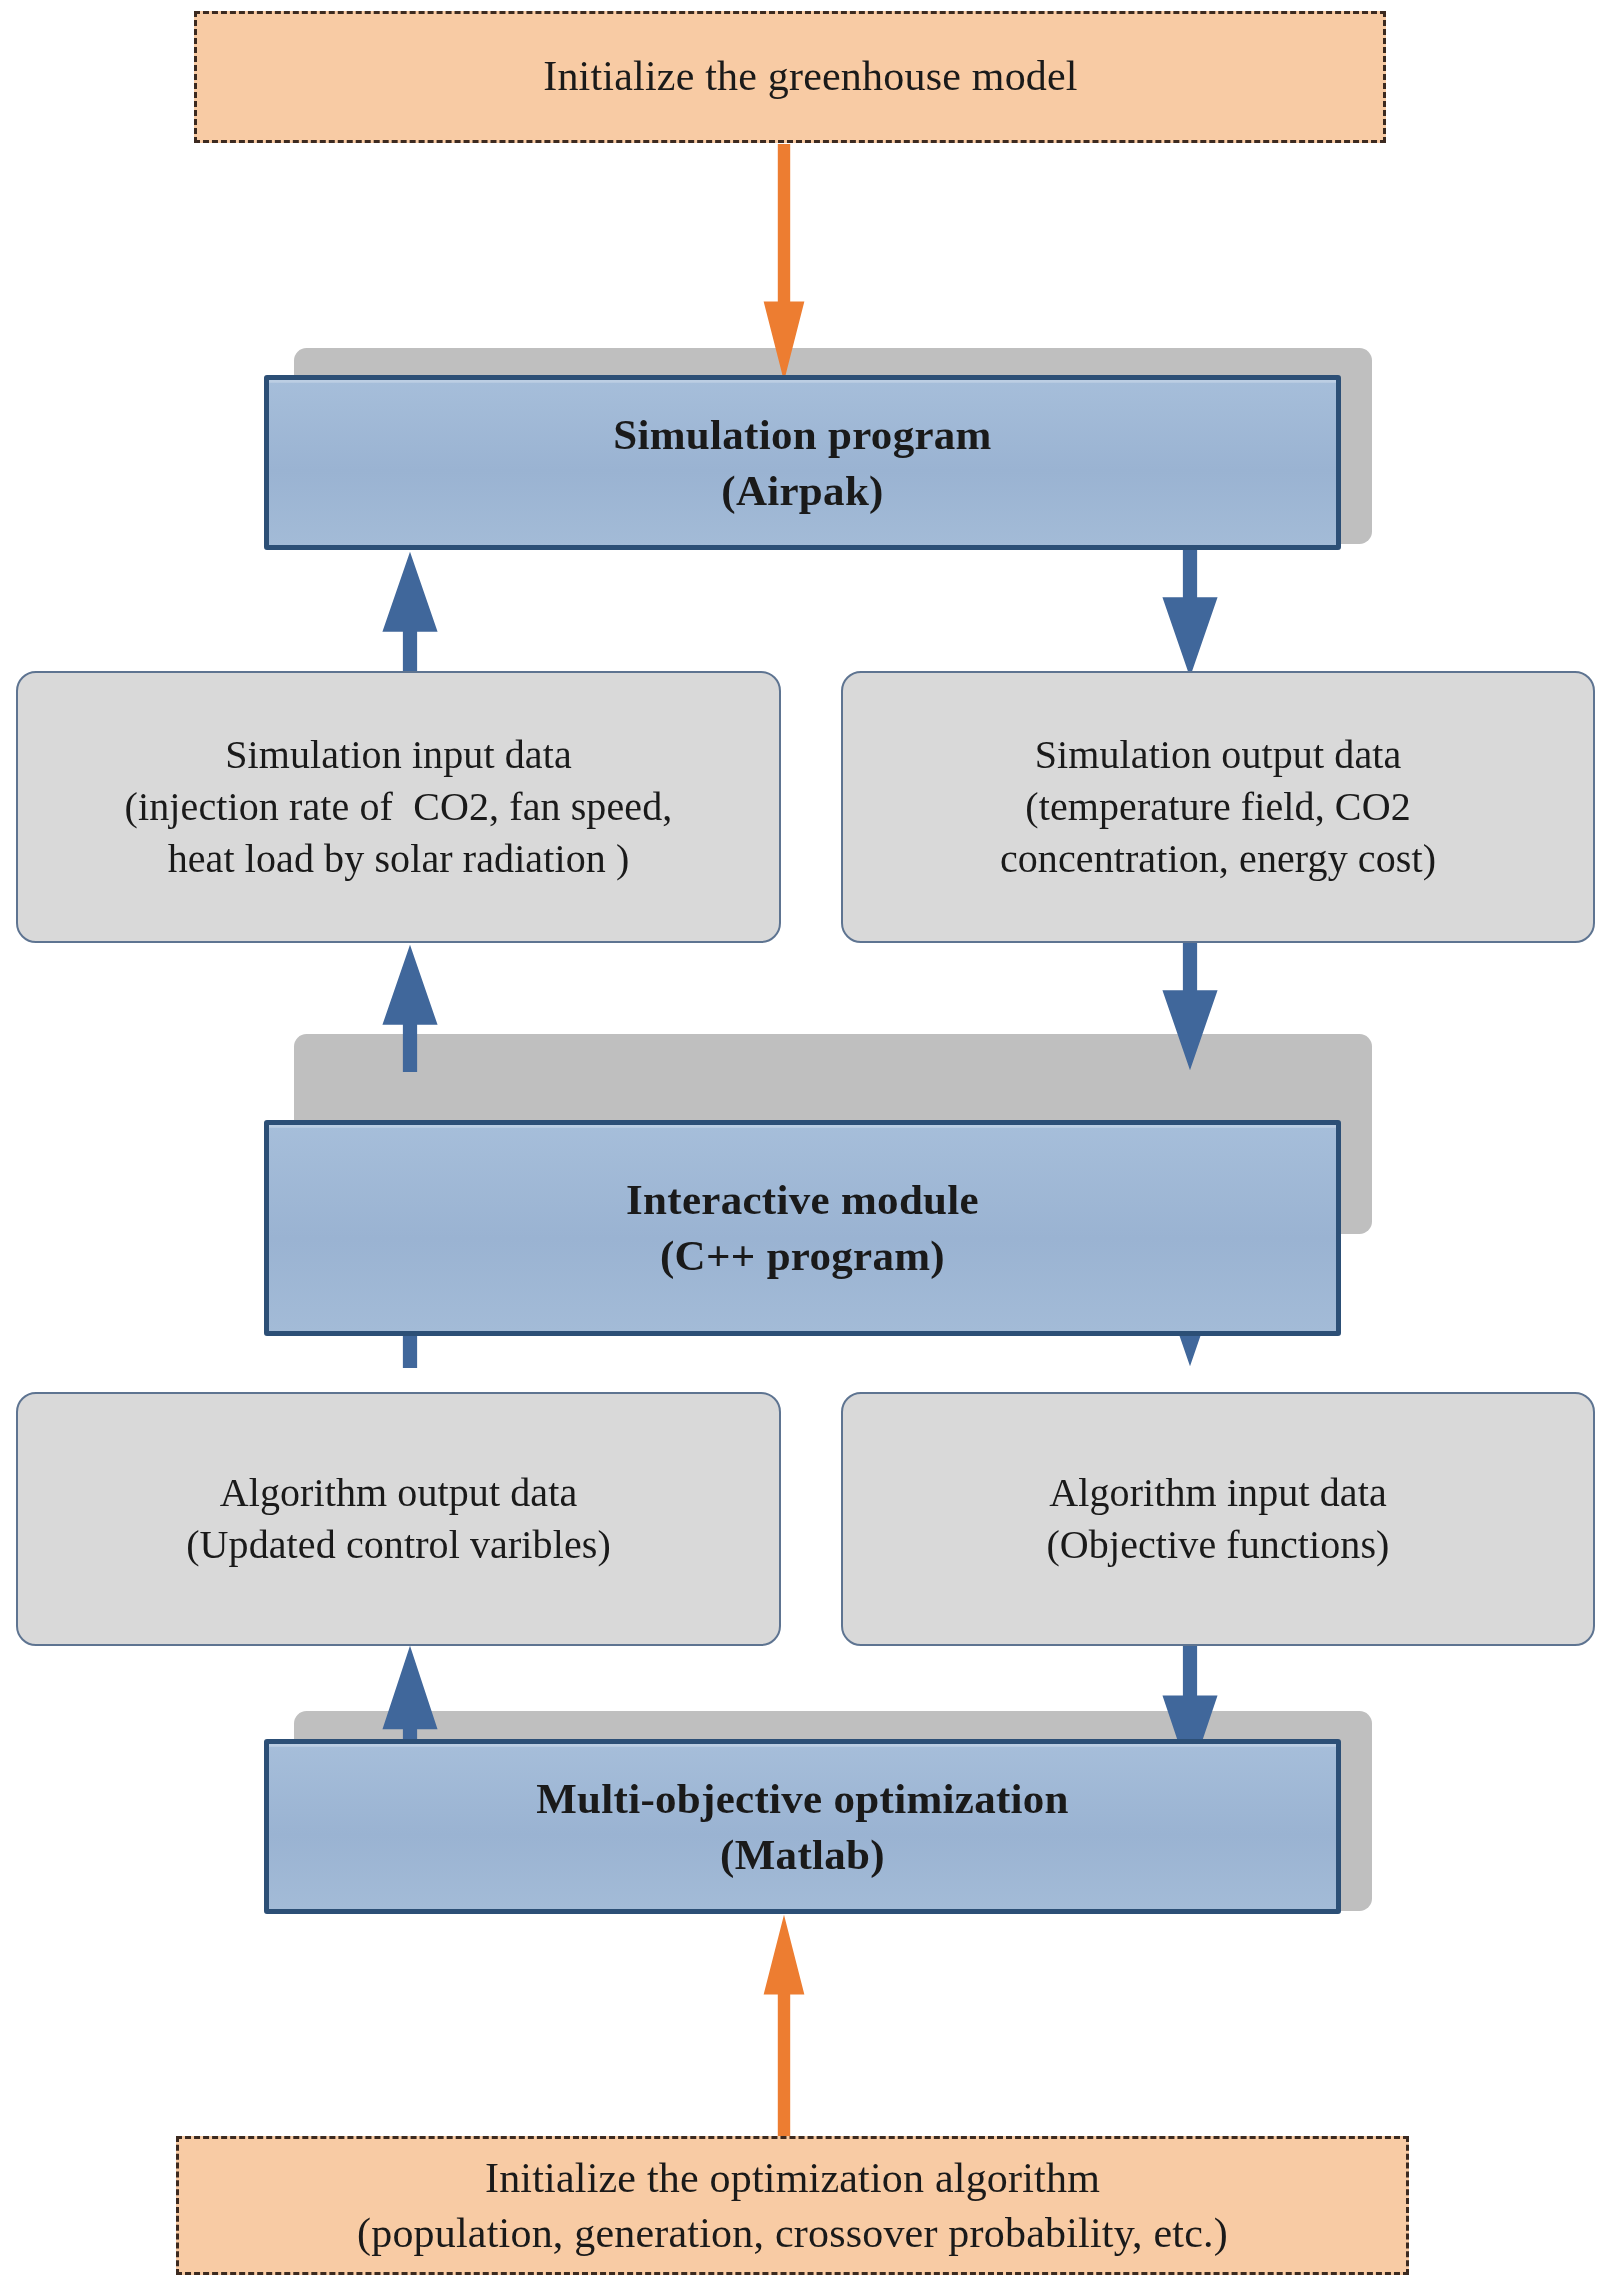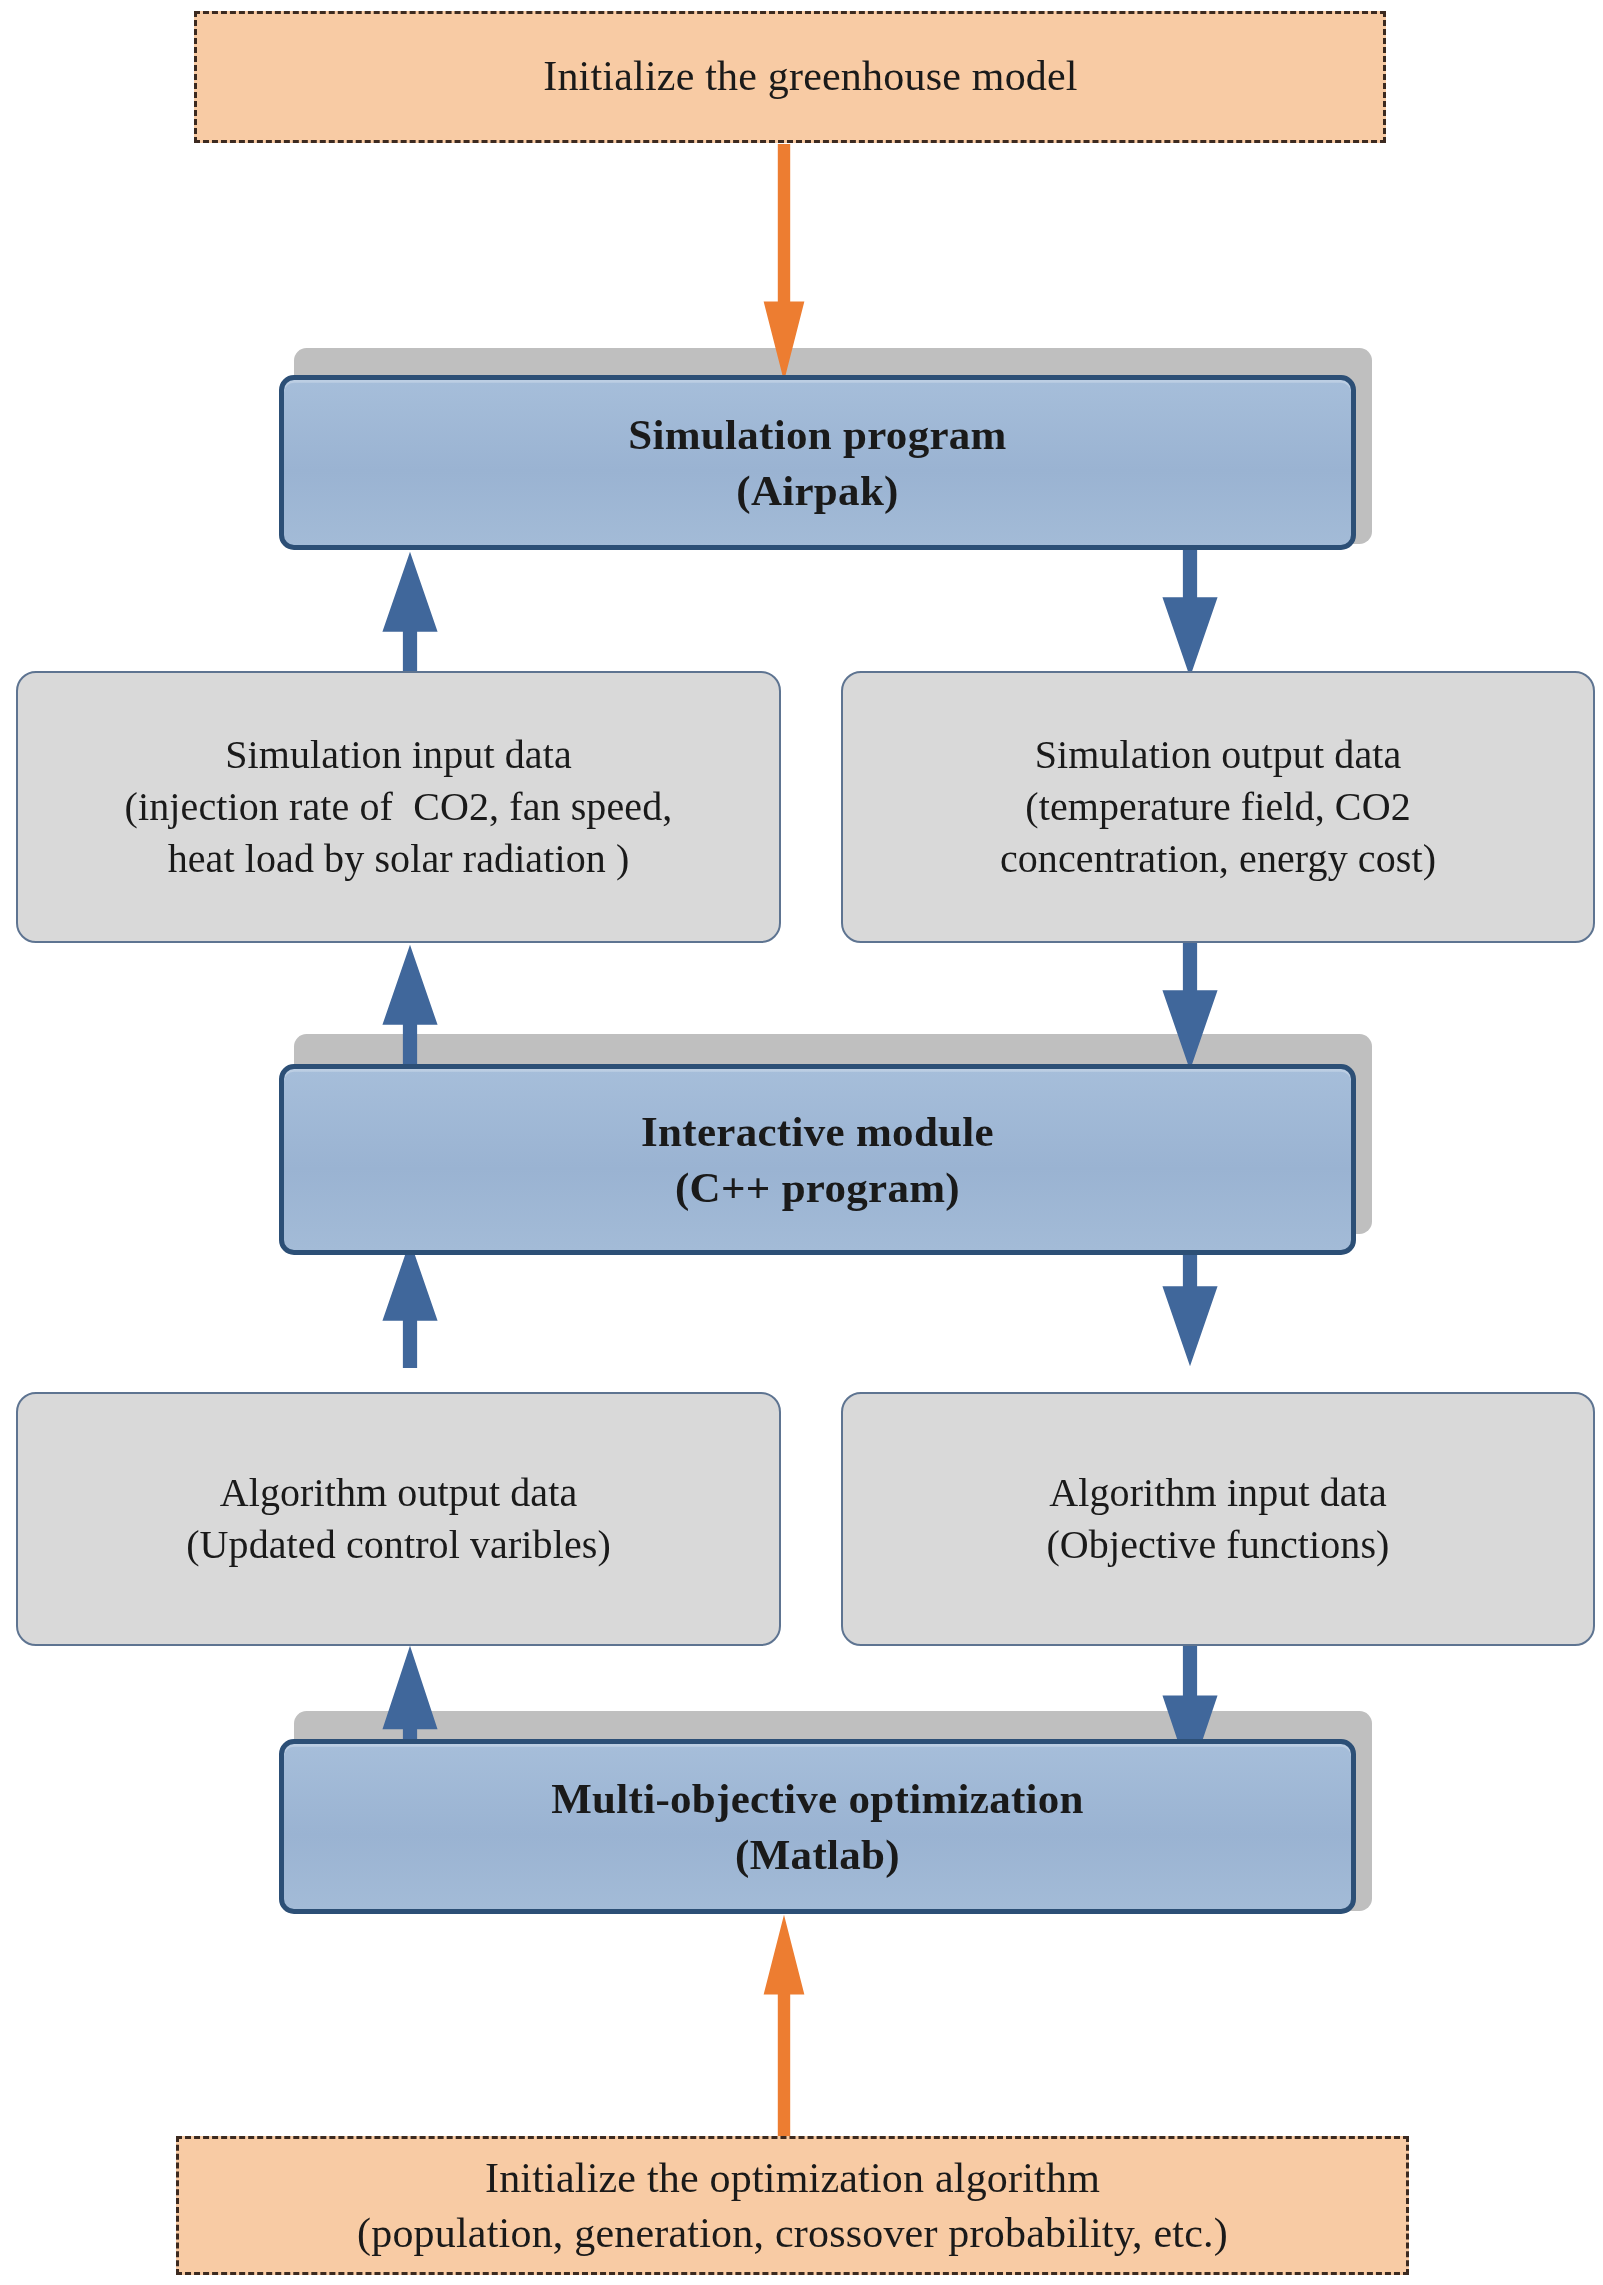--- a/index.html
+++ b/index.html
@@ -12,22 +12,22 @@
   .node{position:absolute;box-sizing:border-box;display:flex;flex-direction:column;
         align-items:center;justify-content:center;text-align:center;}
   .node .ln{display:block;line-height:1.30;white-space:pre;}
 
   
   .peach{background:#F8CBA4;border:3.6px dashed #3C2A20;}
   .peach .ln{font-size:42px;font-weight:400;letter-spacing:0.2px;}
 
   
   .blue{background:linear-gradient(180deg,#A6BEDA 0%,#9AB3D2 55%,#A3BBD7 100%);
-        border:5.3px solid #2C4F76;border-radius:15px;z-index:3;
-        box-shadow:inset 0 2.7px 0 rgba(255,255,255,.25);margin-left:15px;}
+        border:5.3px solid #2C4F76;border-radius:3px;z-index:3;
+        box-shadow:inset 0 2.7px 0 rgba(255,255,255,.25);}
   .blue .ln{font-size:43px;font-weight:700;letter-spacing:0.3px;}
   .blueshadow{position:absolute;background:#BFBFBF;border-radius:12.5px;z-index:1;}
 
   
   .gray{background:#D9D9D9;border:2.7px solid #5E7491;border-radius:20px;z-index:3;}
   .gray .ln{font-size:40px;font-weight:400;letter-spacing:0.1px;}
 
   
   .arrow{position:absolute;z-index:2;}
   .arrow svg{display:block;overflow:visible;}
@@ -83,21 +83,21 @@
     </svg>
   </div>
 
   <div class="arrow" style="left:1141px;top:943px;width:98px;height:129px;">
     <svg width="98" height="129" viewBox="0 0 110 145">
       <path d="M47,0 L63,0 L63,53 L86,53 L55,143 L24,53 L47,53 Z" fill="#40679B"></path>
     </svg>
   </div>
 
   <div class="blueshadow" style="left:294px;top:1034px;width:1078px;height:200px;"></div>
-  <div class="node blue" style="left:264px;top:1064px;width:1077px;height:191px;">
+  <div class="node blue" style="left:264px;top:1120px;width:1077px;height:216px;">
     <span class="ln">Interactive module</span>
     <span class="ln">(C++ program)</span>
   </div>
 
   <div class="arrow" style="left:361px;top:1239px;width:98px;height:129px;">
     <svg width="98" height="129" viewBox="0 0 110 145">
       <path d="M55,2 L86,92 L63,92 L63,145 L47,145 L47,92 L24,92 Z" fill="#40679B"></path>
     </svg>
   </div>
 

